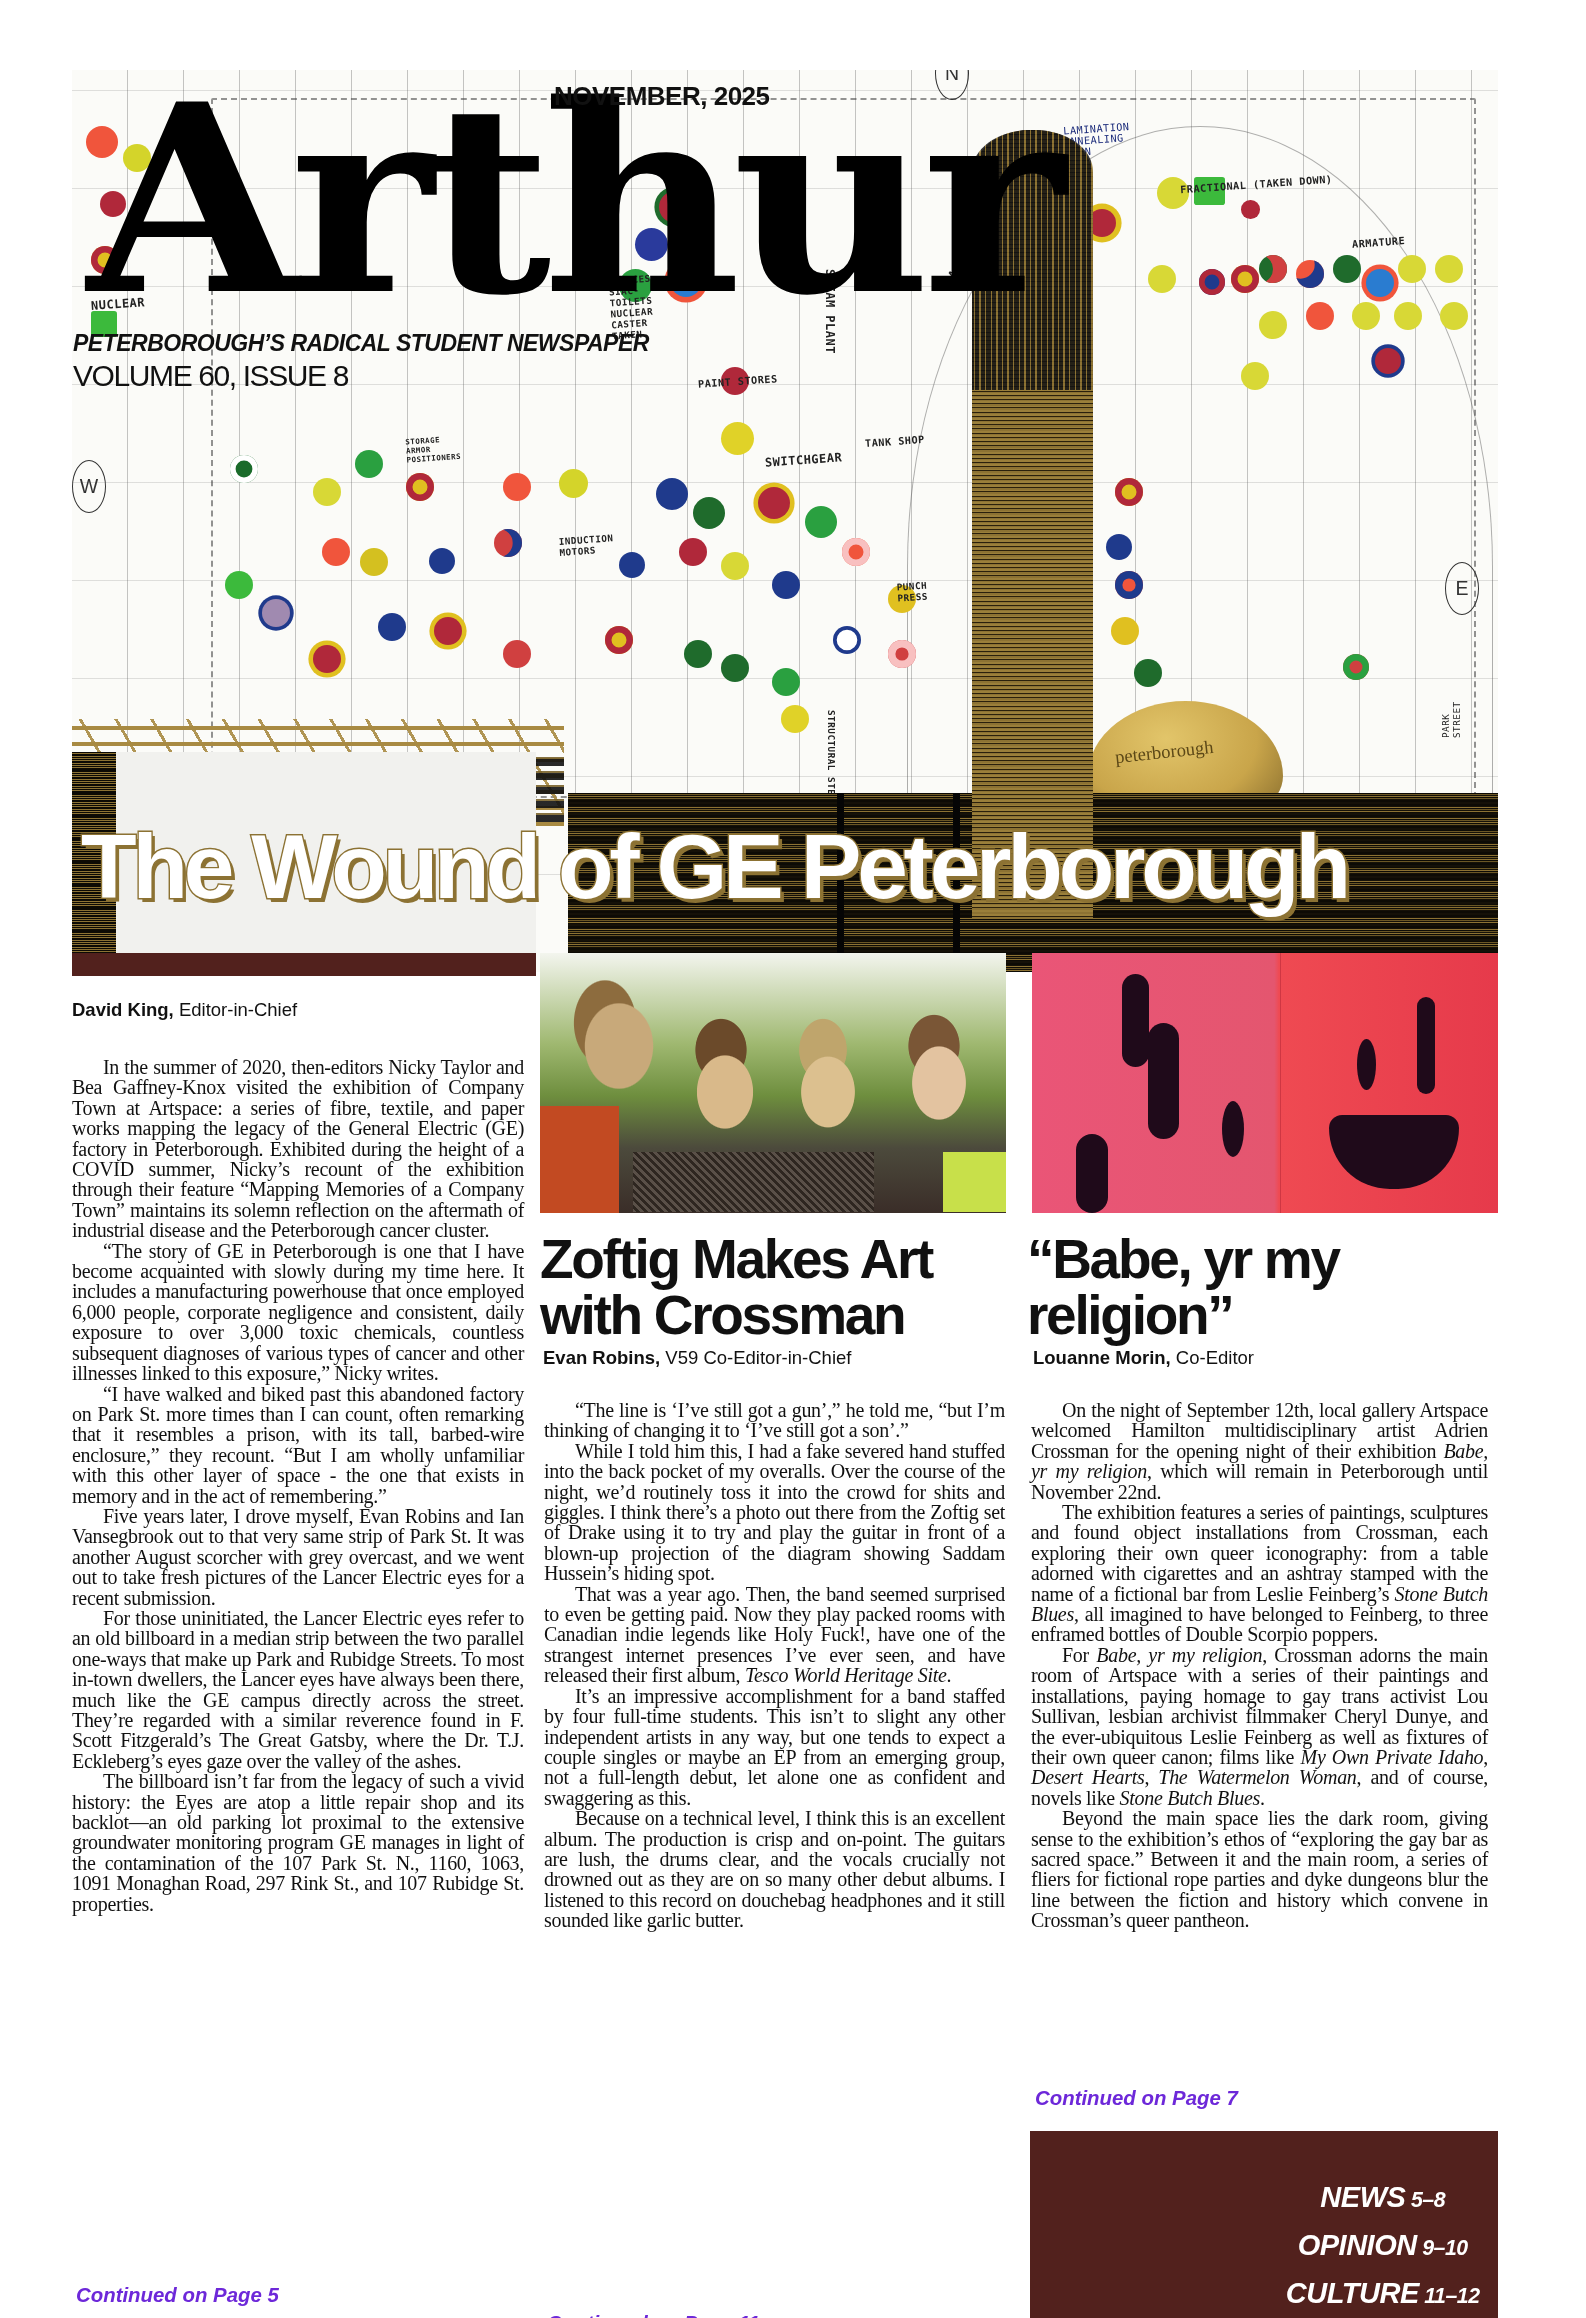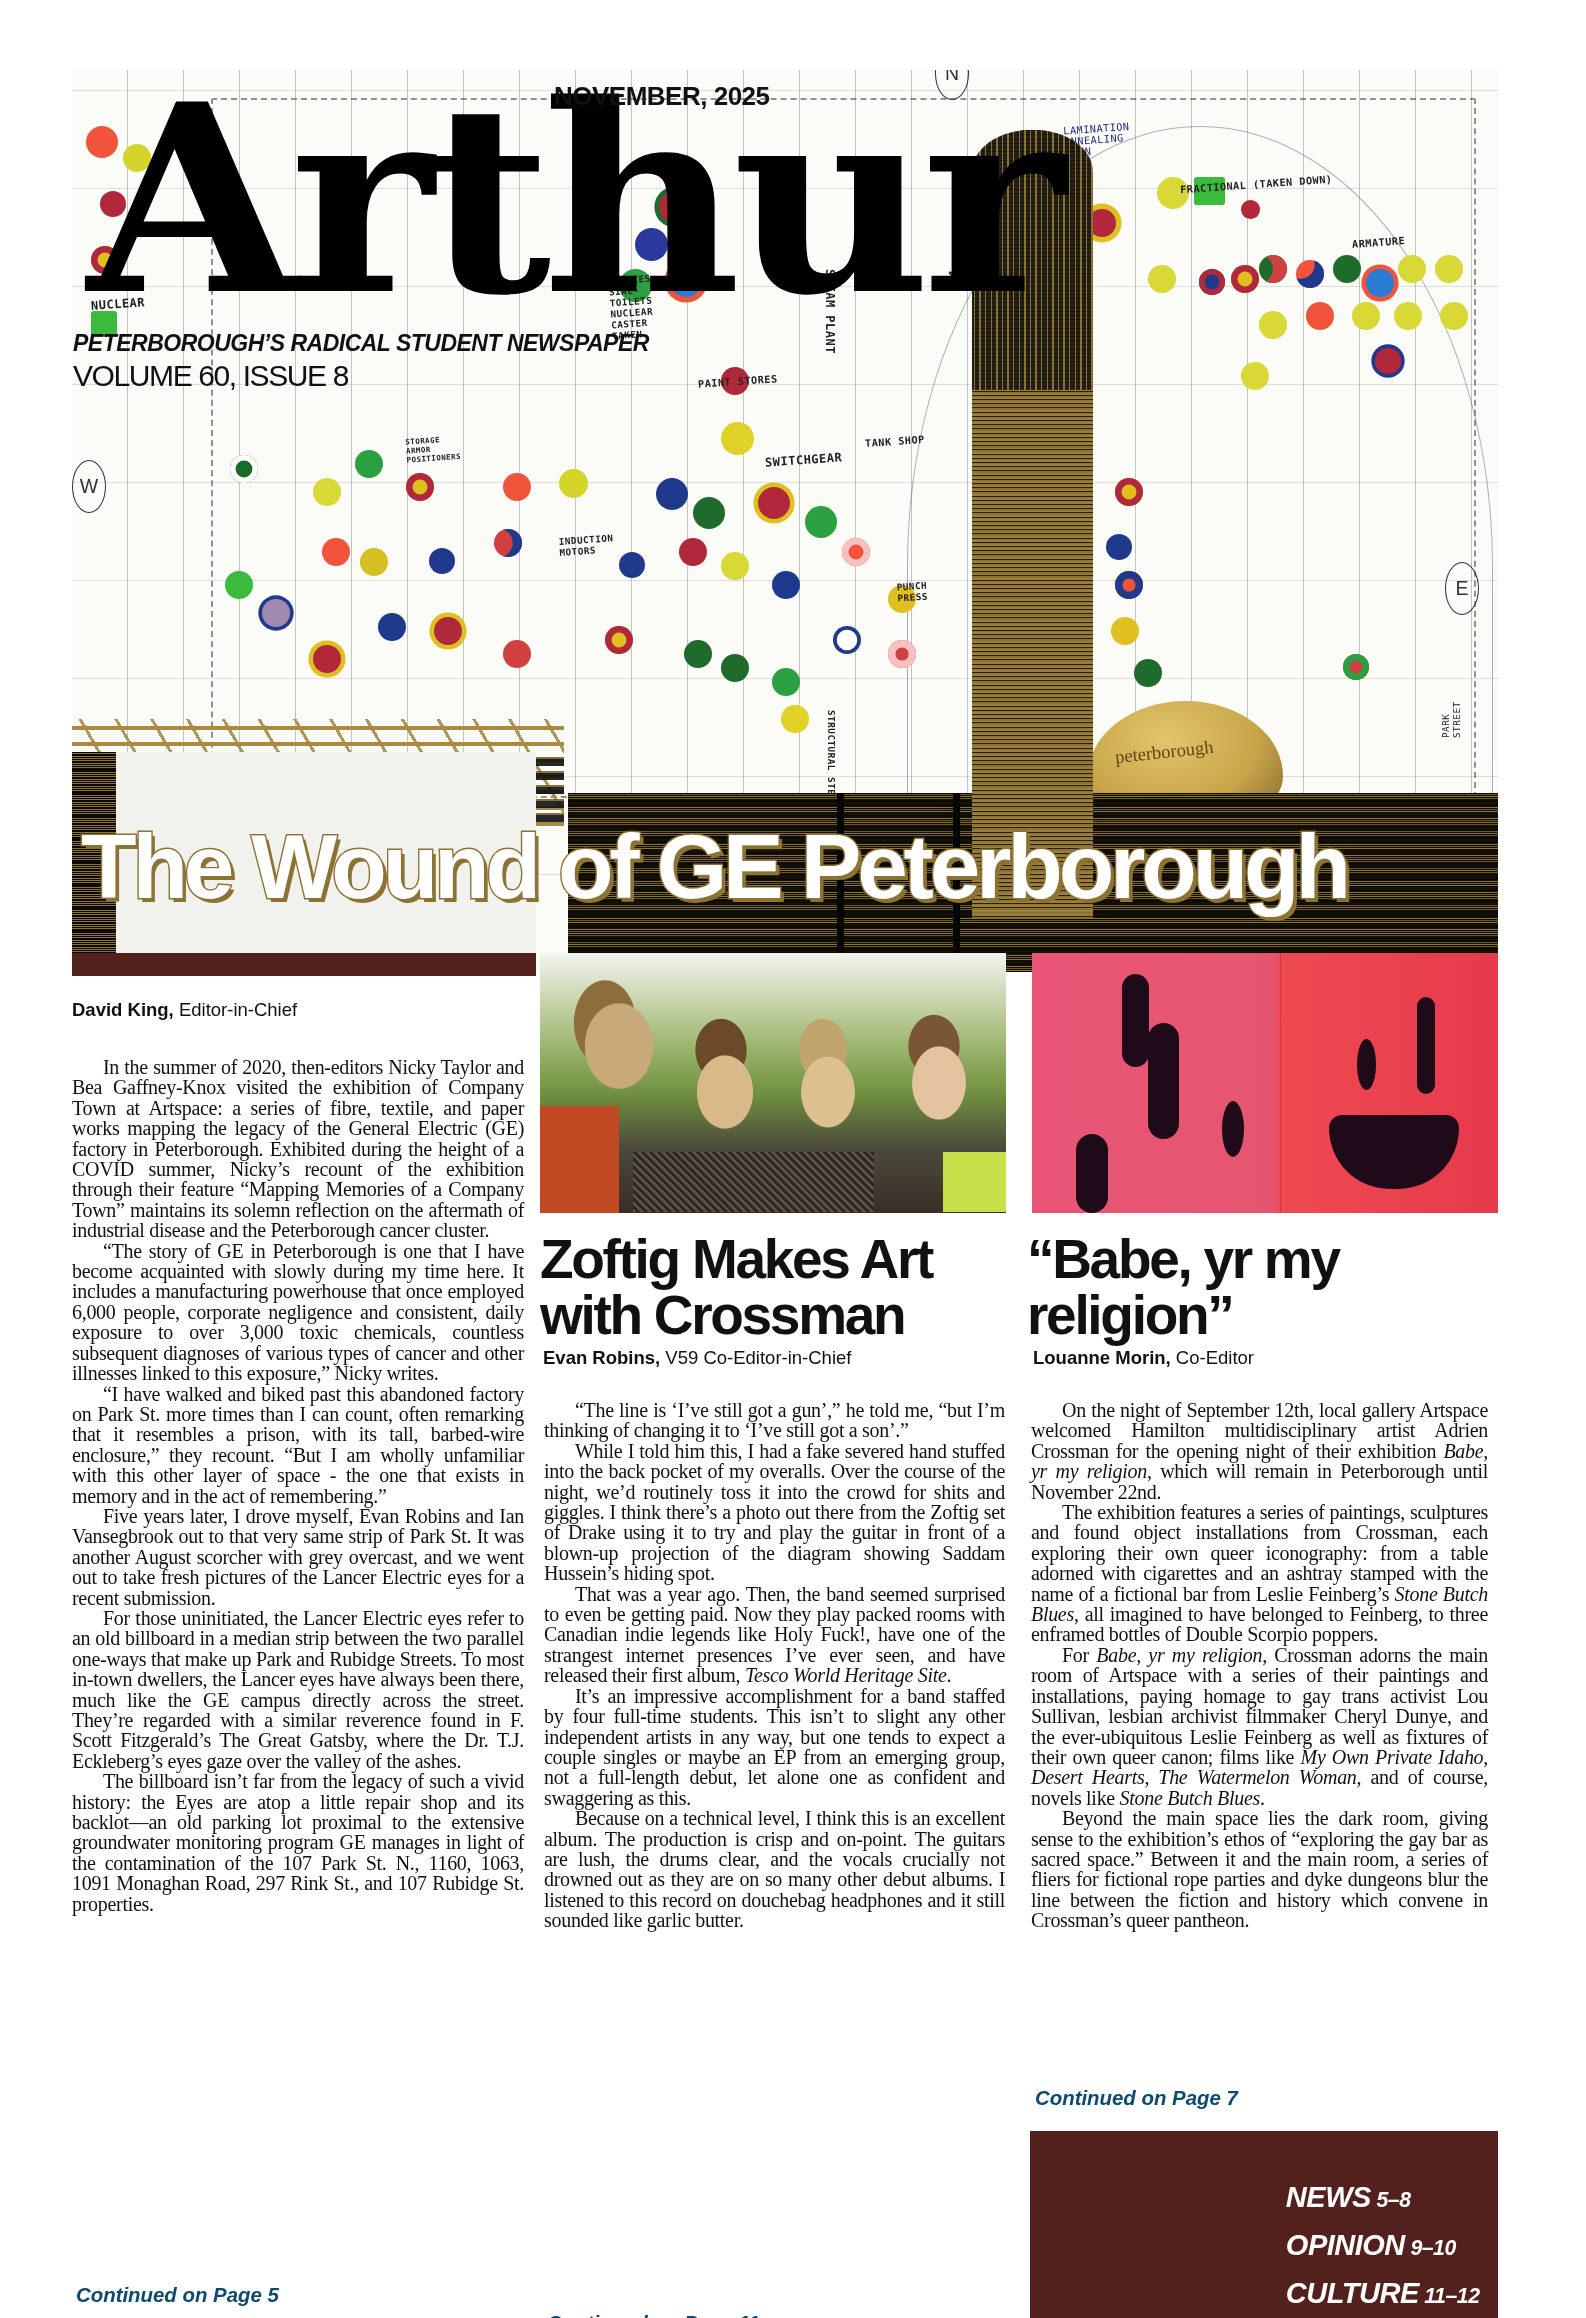--- a/index.html
+++ b/index.html
@@ -73,30 +73,30 @@
   .photo-art { left:1032px; top:953px; width:466px; height:260px; background:linear-gradient(90deg, #ea5577 0%, #e4566f 52%, #ef4a52 53%, #e63a4b 100%); }
   .photo-art .blob { position:absolute; background:#1f0a1a; border-radius:50%; }
   .photo-art .divider { position:absolute; left:248px; top:0; width:1.4px; height:100%; background:rgba(150,20,40,.35); }
 
   
   .byline { position:absolute; font-family:"Liberation Sans", sans-serif; font-size:18.5px; color:#111; white-space:nowrap; }
   .byline b { font-weight:bold; }
   .body { position:absolute; font-family:"Liberation Serif", serif; font-size:20px; line-height:20.4px; text-align:justify; hyphens:auto; color:#111; letter-spacing:-0.3px; }
   .body p { margin:0; text-indent:31px; }
   .body i { font-style:italic; }
-  .cont { position:absolute; font-family:"Liberation Sans", sans-serif; font-style:italic; font-weight:bold; font-size:20.4px; color:#0c4a6e; white-space:nowrap; }
+  .cont { position:absolute; font-family:"Liberation Sans", sans-serif; font-style:italic; font-weight:bold; font-size:20.4px; color:#6d28d9; white-space:nowrap; }
   .art-title { position:absolute; font-family:"Liberation Sans", sans-serif; font-weight:bold; font-size:55px; line-height:56px; letter-spacing:-2.3px; color:#111; }
 
   .col-left  { left:72px;  width:452px; }
   .col-mid   { left:544px; width:461px; }
   .col-right { left:1031px; width:457px; }
 
   
   .index-box { position:absolute; left:1030px; top:2131px; width:468px; height:299px; background:#52211d; }
-  .index-list { position:absolute; right:18.5px; top:44px; text-align:left; }
+  .index-list { position:absolute; right:18.5px; top:44px; text-align:center; }
   .index-item { font-family:"Liberation Sans", sans-serif; font-style:italic; font-weight:bold; color:#ffffff; font-size:29px; line-height:45px; letter-spacing:-0.5px; white-space:nowrap; }
   .index-item .pg { font-size:21.3px; margin-left:5.6px; }
 </style>
 </head>
 <body>
 
 <div class="hero">
   <div class="map-grid"></div>
   <div class="map-frame"></div>
   <div class="arc"></div>

